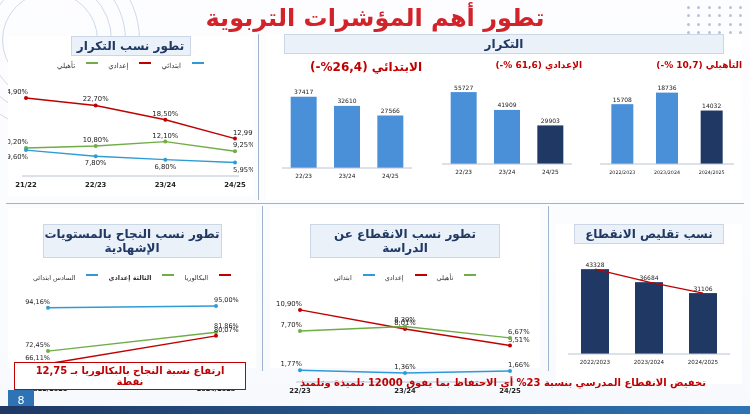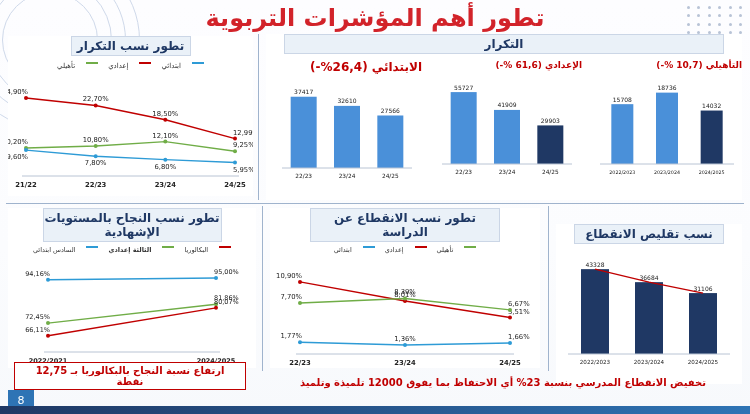--- a/index.html
+++ b/index.html
@@ -226,21 +226,21 @@
             <text x="75" y="104" font-size="4.8" fill="#222" text-anchor="middle">2023/2024</text>
             <text x="119.66666666666666" y="104" font-size="4.8" fill="#222" text-anchor="middle">2024/2025</text>
           </svg>
       </div>
     </div>
   </div>
 
   <div class="divider" style="left:6px; right:6px; top:203px;"></div>
 
   <div class="panel" style="left:8px; top:208px; width:248px; height:160px;">
-    <div class="panel-head" style="width:179px; margin:0 auto;">تطور نسب النجاح بالمستويات الإشهادية</div>
+    <div class="panel-head" style="width:179px; margin:16px auto;">تطور نسب النجاح بالمستويات الإشهادية</div>
     <div class="legend" style="margin-top:4px; font-size:6.5px;">
       <span>
           <i style="background:#c00000"></i>
           <b style="font-weight:normal">البكالوريا</b>
         </span>
       <span>
           <i style="background:#70ad47"></i>
           <b style="font-weight:bold">الثالثة إعدادي</b>
         </span>
       <span>
@@ -266,21 +266,21 @@
         <circle cx="208" cy="53.860000000000014" r="2" fill="#c00000"></circle>
         <text x="206" y="49.860000000000014" font-size="6.5" fill="#222" text-anchor="end">80,07%</text>
         <text x="40" y="109" font-size="6.5" fill="#222" text-anchor="middle" font-weight="bold">2022/2021</text>
         <text x="208" y="109" font-size="6.5" fill="#222" text-anchor="middle" font-weight="bold">2024/2025</text>
       </svg>
   </div>
 
   <div class="vdivider" style="left:262px; top:206px; height:165px;"></div>
 
   <div class="panel" style="left:270px; top:208px; width:270px; height:160px;">
-    <div class="panel-head" style="width:190px; margin:0 auto;">تطور نسب الانقطاع عن الدراسة</div>
+    <div class="panel-head" style="width:190px; margin:16px auto;">تطور نسب الانقطاع عن الدراسة</div>
     <div class="legend" style="margin-top:4px; font-size:6.5px;">
       <span>
           <i style="background:#70ad47"></i>
           <b style="font-weight:normal">تأهيلي</b>
         </span>
       <span>
           <i style="background:#c00000"></i>
           <b style="font-weight:normal">إعدادي</b>
         </span>
       <span>

